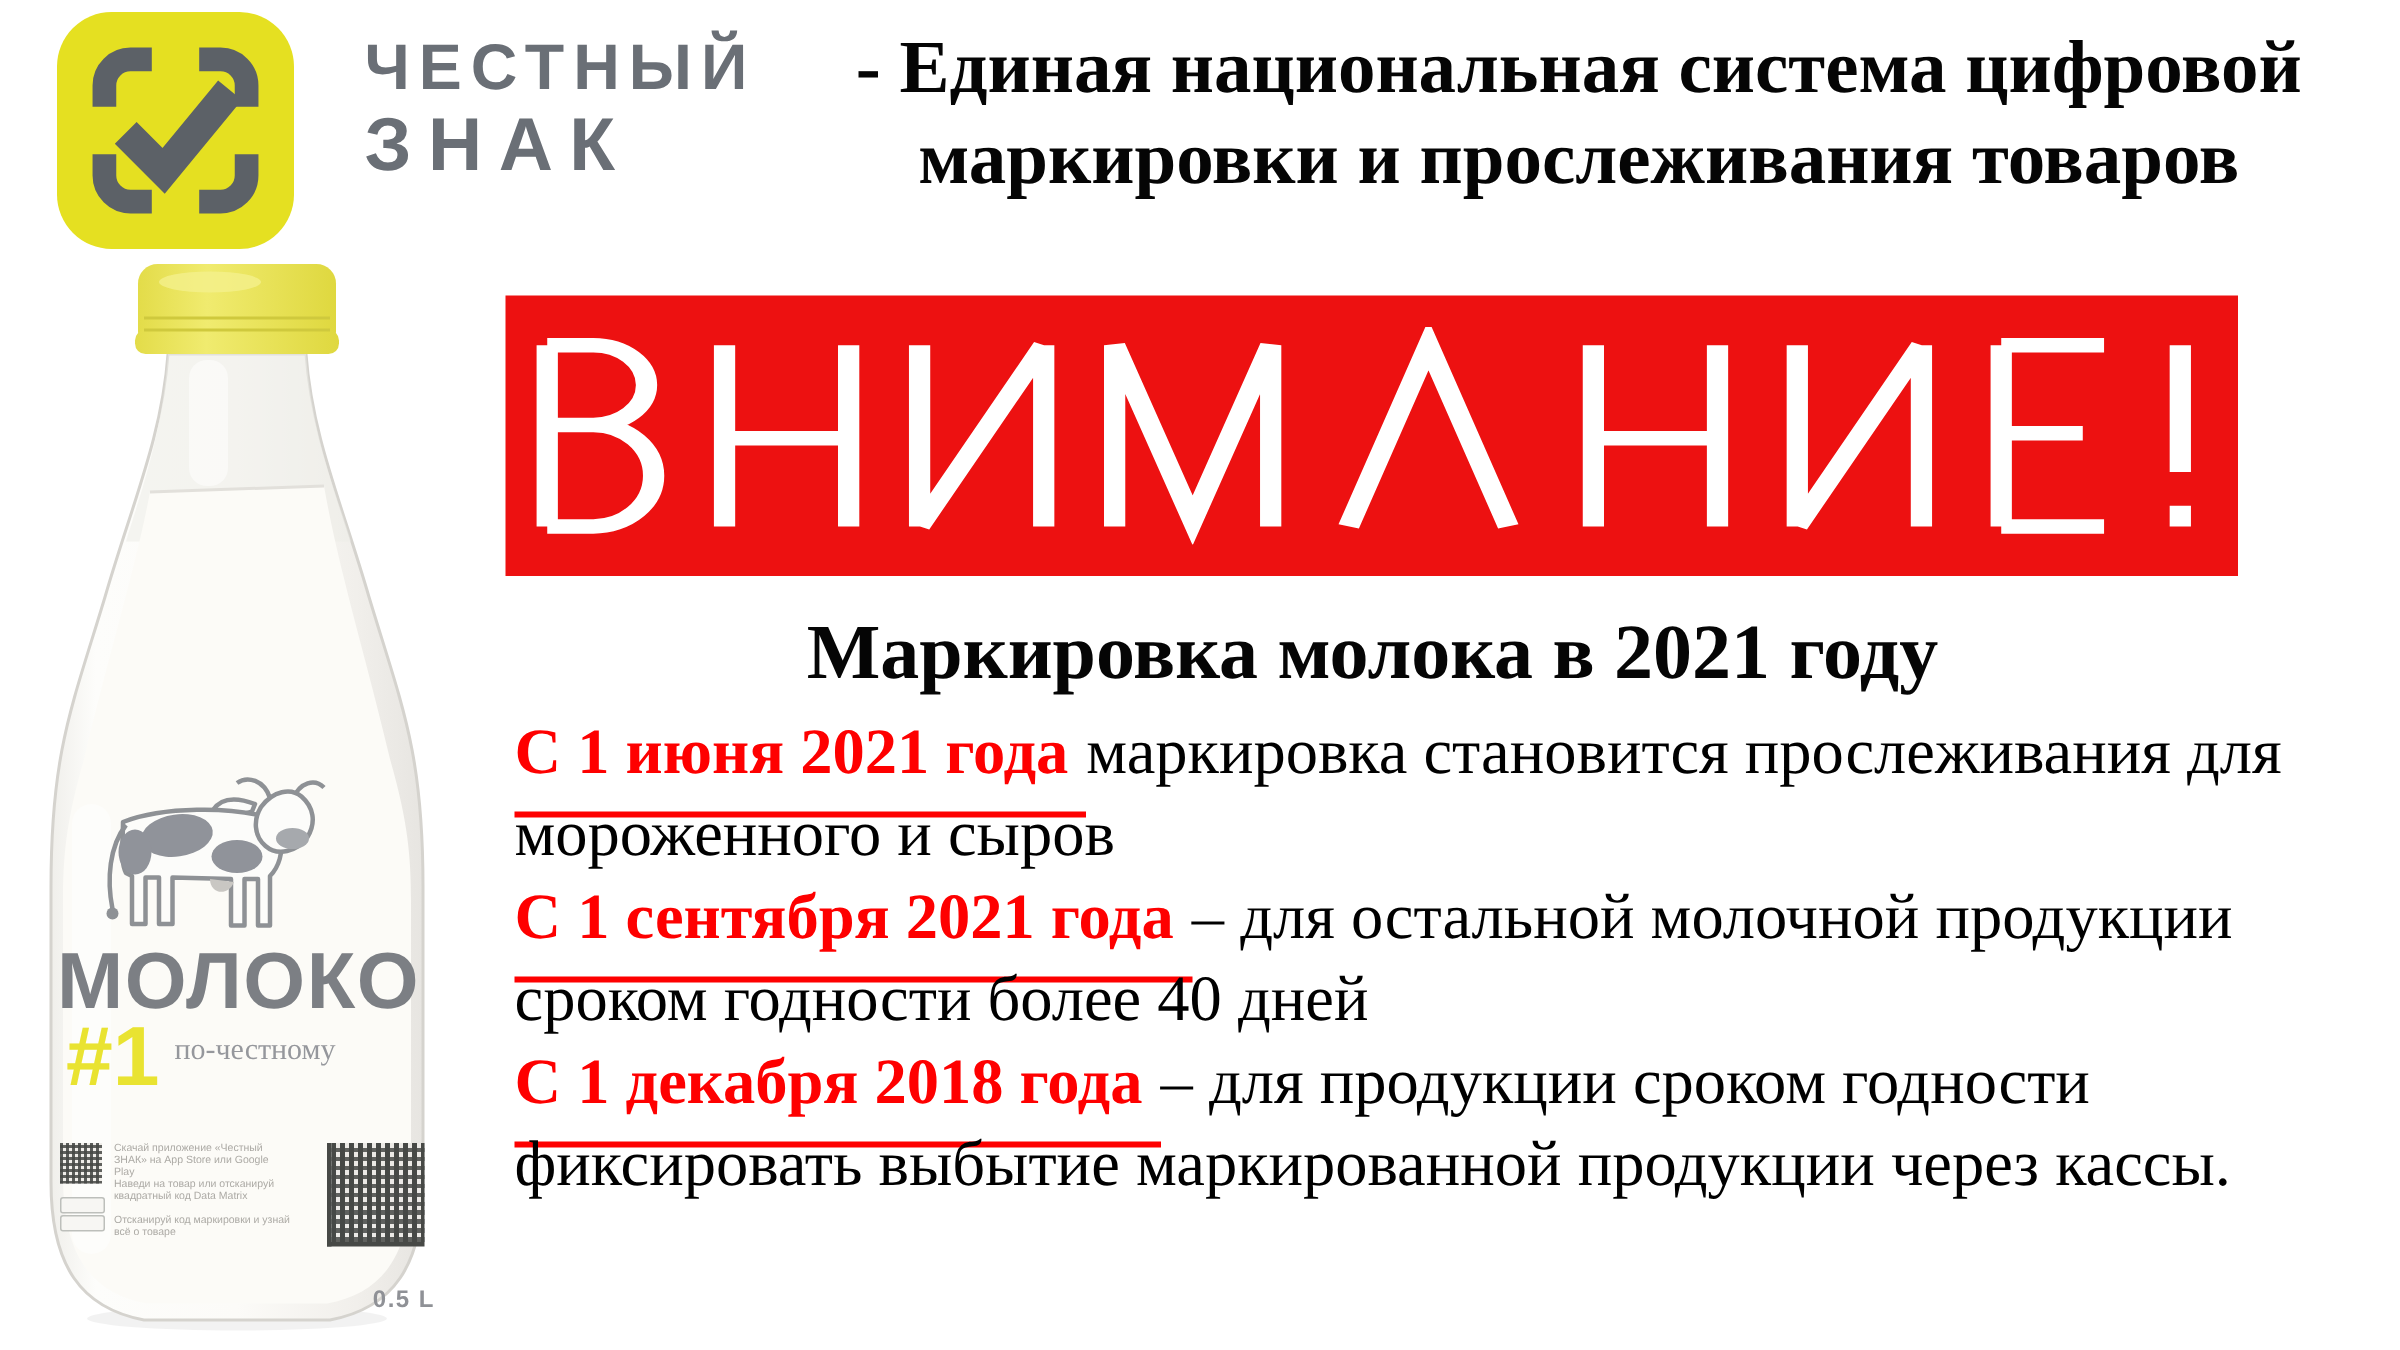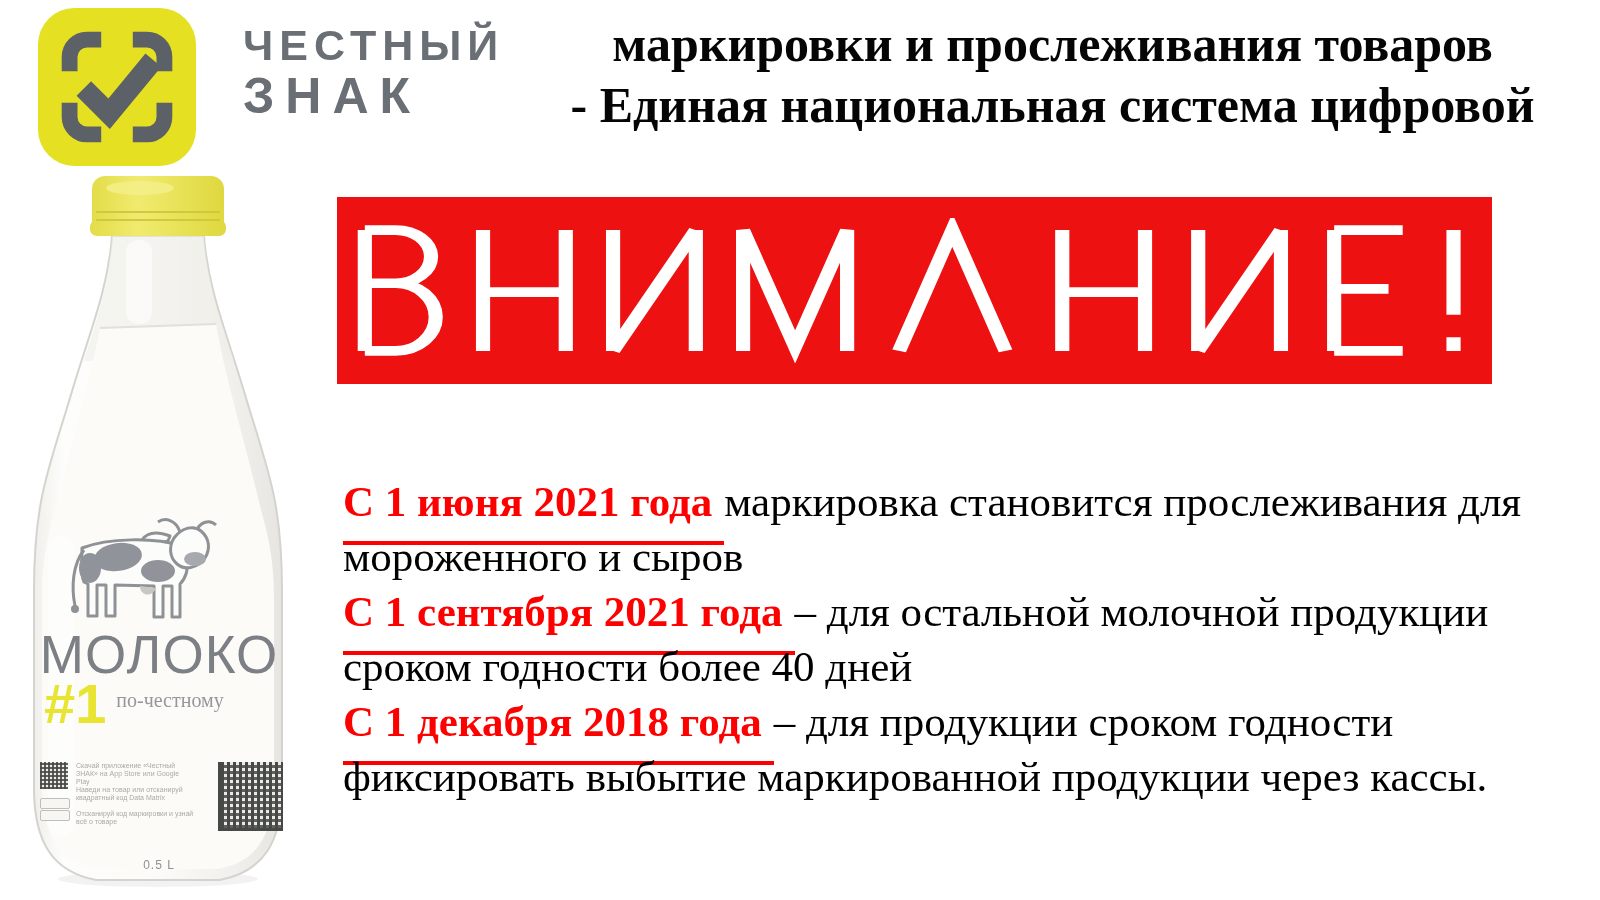--- a/index.html
+++ b/index.html
@@ -25,37 +25,37 @@
     font-family:"Liberation Serif",serif;font-weight:bold;font-size:52px;color:#050505;}
   .bodytext{position:absolute;left:343px;top:474px;width:1250px;
     font-family:"Liberation Serif",serif;font-size:43px;line-height:55px;color:#000;}
   .date{color:#FE0000;font-weight:bold;border-bottom:4px solid #FE0000;padding-right:12px;padding-bottom:16px;}
 
   
   .bottle{position:absolute;left:28px;top:176px;width:262px;height:716px;}
   .bottle-shape{position:absolute;left:0;top:0;width:262px;height:716px;}
   .cow{position:absolute;left:14px;top:338px;width:184px;height:118px;}
   .product{position:absolute;left:0;top:448px;width:262px;text-align:center;
-    font-size:53px;font-weight:normal;letter-spacing:1px;color:#7C7F84;}
+    font-size:53px;font-weight:bold;letter-spacing:1px;color:#7C7F84;}
   .numrow{position:absolute;left:16px;top:500px;display:flex;align-items:center;}
   .num{font-size:56px;font-weight:800;color:#E9E331;line-height:1;}
   .tagline{font-size:20px;color:#95979C;margin-left:10px;margin-top:-8px;font-family:Liberation Serif, serif;}
   .sp{position:absolute;left:48px;width:118px;font-size:7px;line-height:8px;color:#ACAAA5;}
   .sp1{top:586px;} .sp2{top:610px;} .sp3{top:634px;}
   .small-qr{position:absolute;left:12px;top:586px;width:28px;height:27px;
     background:repeating-linear-gradient(0deg,rgba(70,72,69,.85) 0 2px,transparent 2px 4px),
                repeating-linear-gradient(90deg,#5A5C59 0 2px,#EFEDE9 2px 4px);}
   .badge{position:absolute;left:12px;width:28px;height:9px;border:1px solid #BDBFBB;border-radius:2px;background:#F7F6F3;}
   .badge1{top:622px;} .badge2{top:634px;}
   .big-matrix{position:absolute;left:190px;top:586px;width:62px;height:66px;
     border-left:3px solid #474946;border-bottom:3px solid #474946;
     background:repeating-linear-gradient(0deg,rgba(71,73,70,.85) 0 3px,transparent 3px 6px),
                repeating-linear-gradient(90deg,#474946 0 3px,#ECEAE6 3px 6px);}
-  .volume{position:absolute;left:0;top:682px;width:262px;text-align:center;
-    font-size:12px;font-weight:normal;letter-spacing:1px;color:#8F9196;}
+  .volume{position:absolute;left:0;top:682px;width:262px;text-align:right;
+    font-size:16px;font-weight:bold;letter-spacing:1px;color:#8F9196;}
 </style>
 </head>
 <body>
 
 <div class="page">
 
   <svg class="logo-icon" viewBox="0 0 100 100" aria-label="Честный ЗНАК логотип">
     <rect x="0" y="0" width="100" height="100" rx="23" fill="#E5E021"></rect>
     <g stroke="#5C6167" stroke-width="10" fill="none" stroke-linecap="butt">
       <path d="M40,20 H31 a11,11 0 0 0 -11,11 V40"></path>
@@ -64,22 +64,22 @@
       <path d="M20,60 V69 a11,11 0 0 0 11,11 H40"></path>
     </g>
     <path d="M29,51 L45,67 L73,33" stroke="#5C6167" stroke-width="13" fill="none"></path>
   </svg>
   <div class="wordmark">
     <div class="wm1">ЧЕСТНЫЙ</div>
     <div class="wm2">ЗНАК</div>
   </div>
 
   <div class="header-title">
+    <div>- Единая национальная система цифровой</div>
     <div>маркировки и прослеживания товаров</div>
-    <div>- Единая национальная система цифровой</div>
   </div>
 
   <div class="banner">
     <svg viewBox="0 0 950 180" preserveAspectRatio="none" aria-label="ВНИМАНИЕ!">
       <g stroke="#FFFFFF" stroke-width="12" fill="none" stroke-linecap="butt" stroke-linejoin="miter">
 
         <path d="M10,15 V165 M10,15 h26 a30,33 0 0 1 0,66 h-26 M36,81 a34,42 0 0 1 0,84 H10"></path>
 
         <path d="M110,15 V165 M180,15 V165 M110,92 H180"></path>
 
@@ -93,20 +93,21 @@
 
         <path d="M715,15 V165 M785,15 V165 M715,165 L785,15"></path>
 
         <path d="M830,15 V165 M830,15 H888 M830,88 H876 M830,165 H888"></path>
 
         <path d="M931,15 V120 M931,148 V165"></path>
       </g>
     </svg>
   </div>
 
+  <div class="heading">Маркировка молока в 2021 году</div>
 
   <div class="bodytext">
     <div class="line"><span class="date">С 1 июня 2021 года</span><span>маркировка становится прослеживания для</span></div>
     <div class="line"><span>мороженного и сыров</span></div>
     <div class="line"><span class="date">С 1 сентября 2021 года</span><span>– для остальной молочной продукции</span></div>
     <div class="line"><span>сроком годности более 40 дней</span></div>
     <div class="line"><span class="date">С 1 декабря 2018 года</span><span>– для продукции сроком годности</span></div>
     <div class="line"><span>фиксировать выбытие маркированной продукции через кассы.</span></div>
   </div>
 

